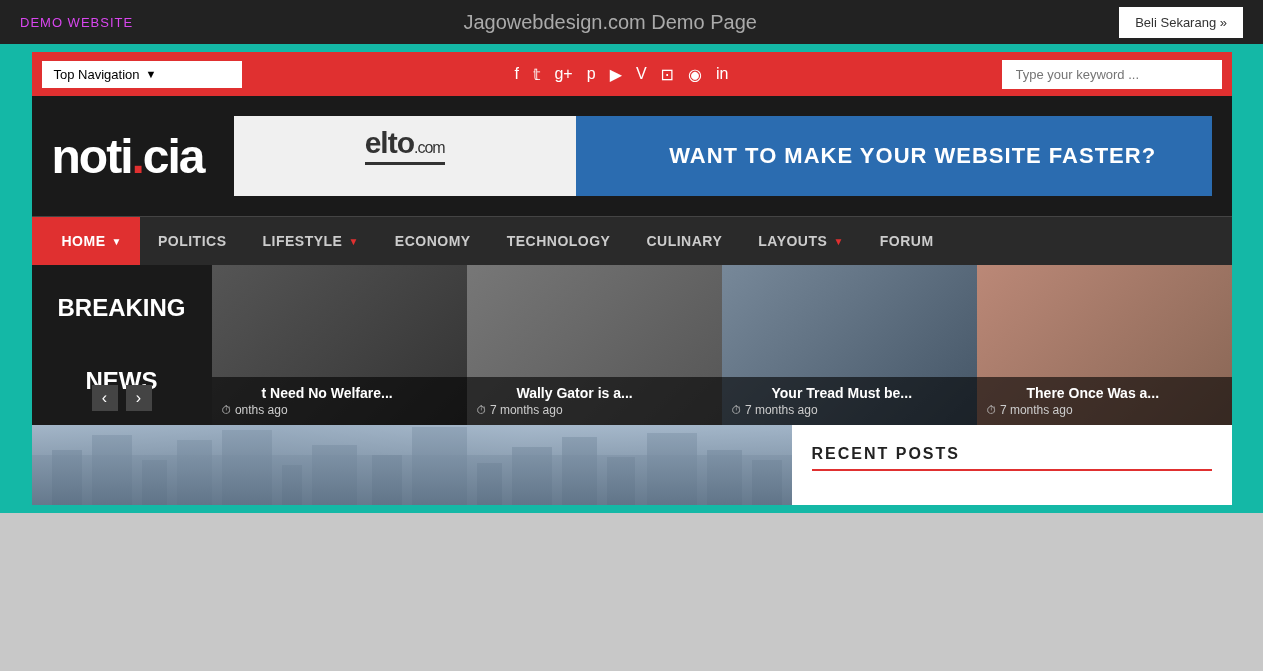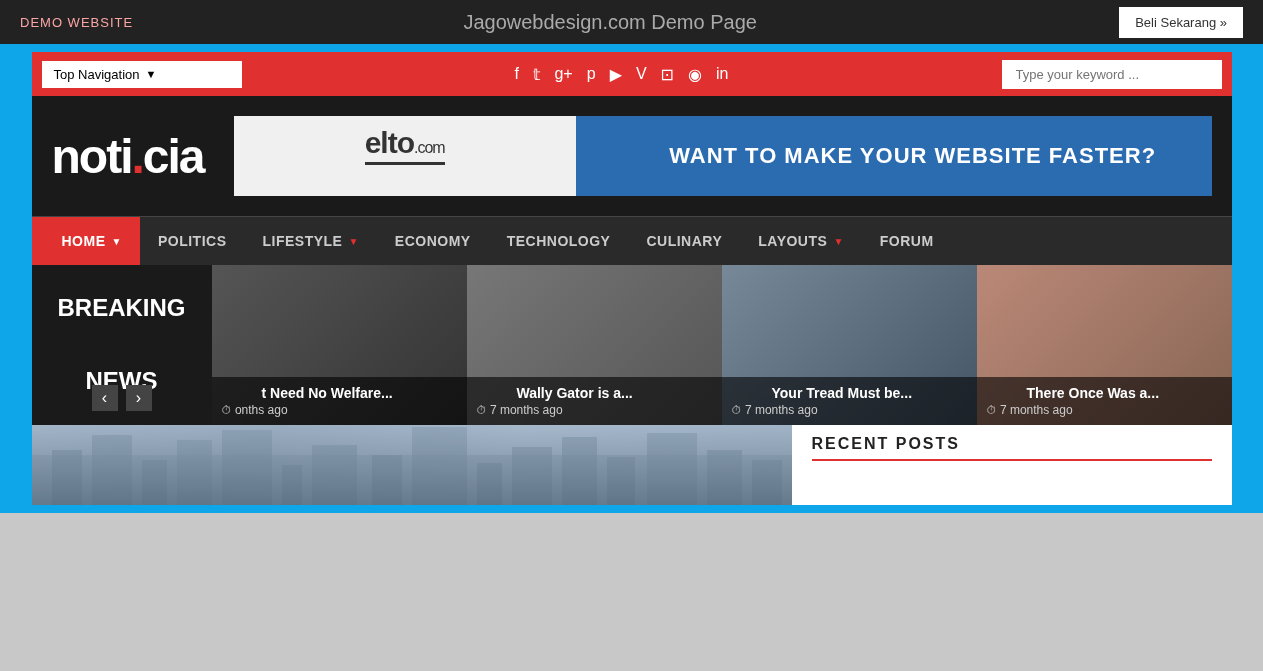--- a/index.html
+++ b/index.html
@@ -8,41 +8,41 @@
     
     .top-bar {
       background: #222;
       display: flex;
       align-items: center;
       justify-content: space-between;
       padding: 0 20px;
       height: 44px;
     }
     .top-bar-demo {
-      color: #fca5a5;
+      color: #d946ef;
       font-size: 13px;
       letter-spacing: 1px;
     }
     .top-bar-title {
       color: #aaa;
       font-size: 20px;
     }
     .top-bar-btn {
       background: #fff;
       border: none;
       padding: 8px 16px;
       font-size: 13px;
       cursor: pointer;
       color: #333;
       margin-left: 32px;
     }
 
     
     .outer-wrapper {
-      background: #0ea5e9;
+      background: #14b8a6;
       padding: 8px 0;
     }
 
     
     .main-container {
       max-width: 1200px;
       margin: 0 auto;
       background: #2a2a2a;
     }
 
@@ -277,21 +277,21 @@
       position: relative;
     }
     .city-image::after {
       content: '';
       position: absolute;
       top: 0; left: 0; right: 0; bottom: 0;
       background: linear-gradient(to bottom, rgba(160,180,200,0.8) 0%, rgba(100,120,140,0.9) 100%);
     }
     .recent-col {
       flex: 1;
-      padding: 10px 20px;
+      padding: 20px 20px;
     }
   </style>
 </head>
 <body>
 
 <div class="top-bar">
   <span class="top-bar-demo">DEMO WEBSITE</span>
   <span class="top-bar-title">Jagowebdesign.com Demo Page</span>
   <button class="top-bar-btn">Beli Sekarang »</button>
 </div>

